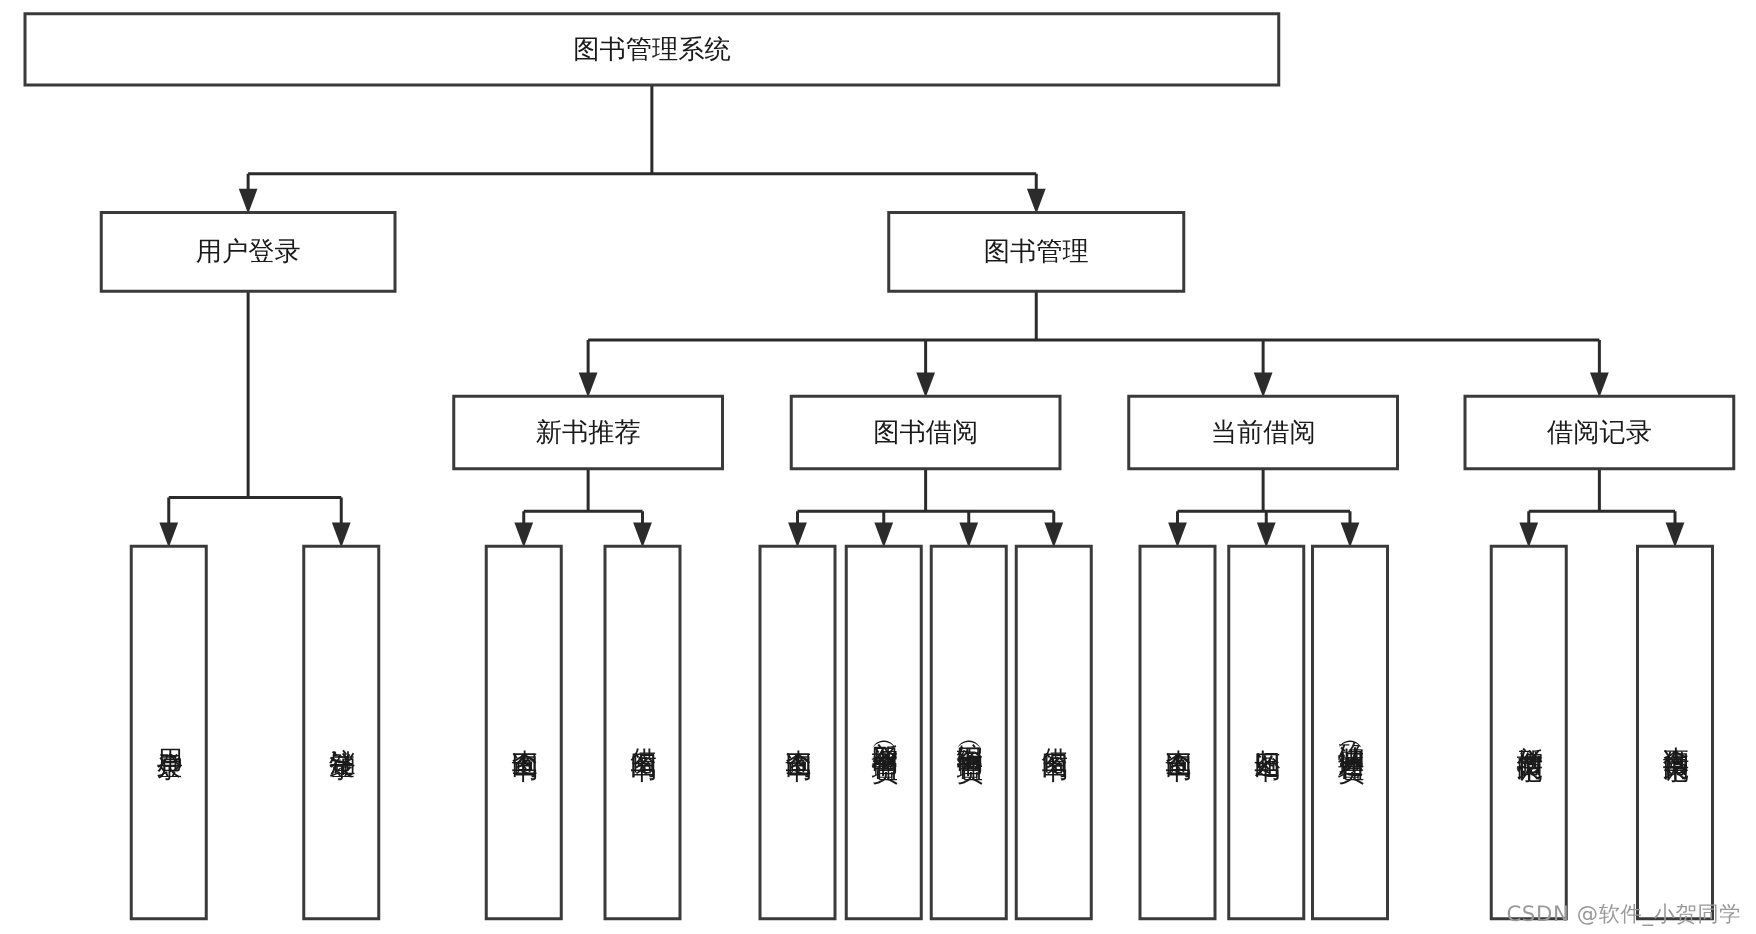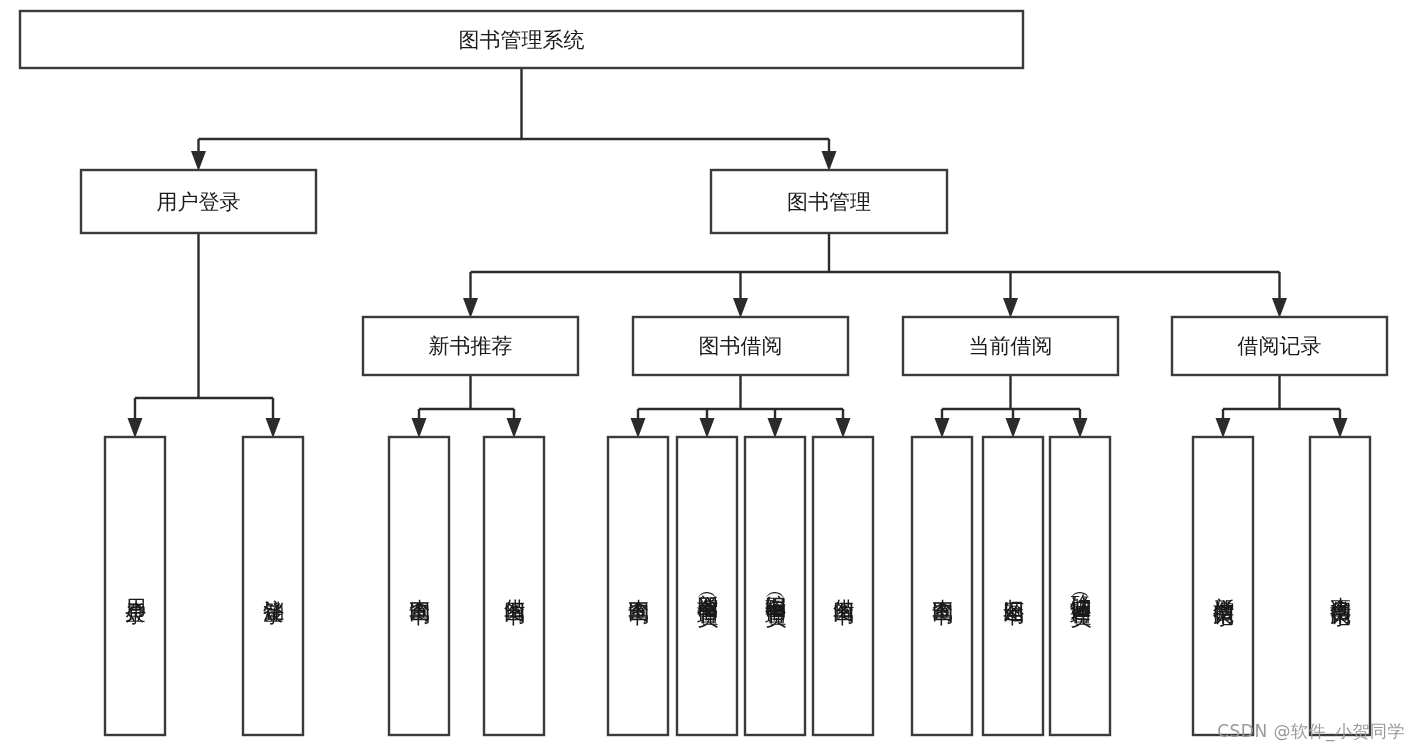--- a/index.html
+++ b/index.html
@@ -59,21 +59,21 @@
     font-family: "DejaVu Sans", "Liberation Sans", sans-serif;
     font-size: 21px;
     line-height: 1.22;
     letter-spacing: 2px;
     color: #1a1a1a;
     white-space: nowrap;
     pointer-events: none;
   }
   #watermark {
     position: absolute;
-    right: 0;
+    right: 12px;
     bottom: 4px;
     font-family: "DejaVu Sans", "Liberation Sans", sans-serif;
     font-size: 17px;
     color: #9a9a9a;
     letter-spacing: 0.5px;
     user-select: none;
   }
 </style>
 </head>
 <body>

